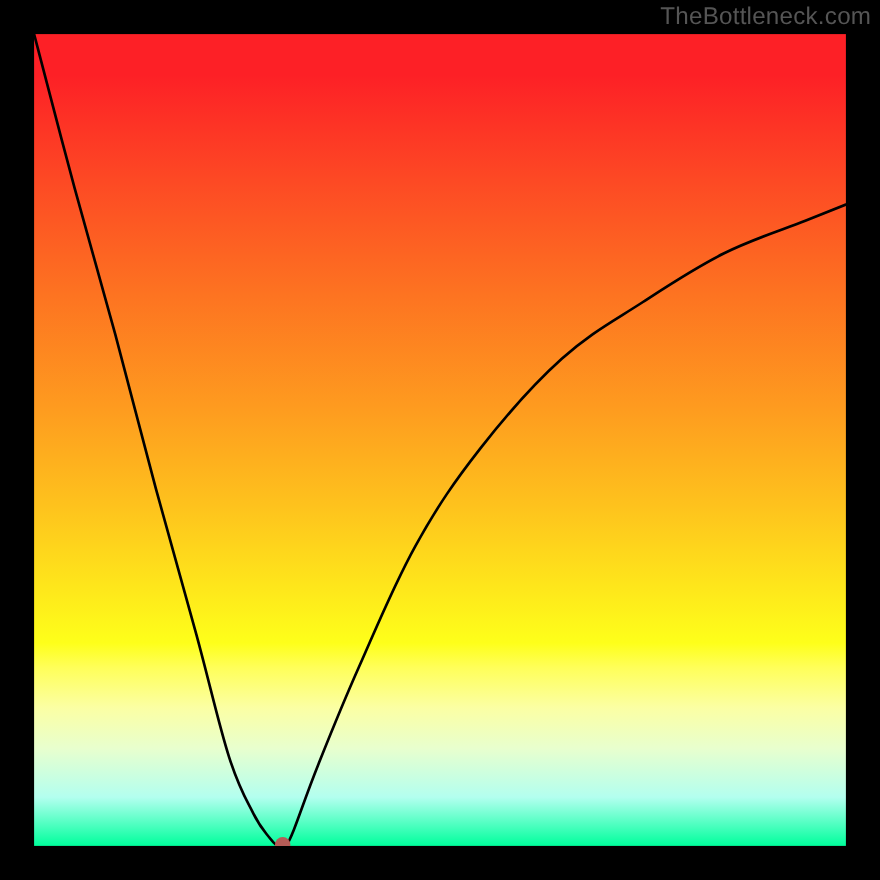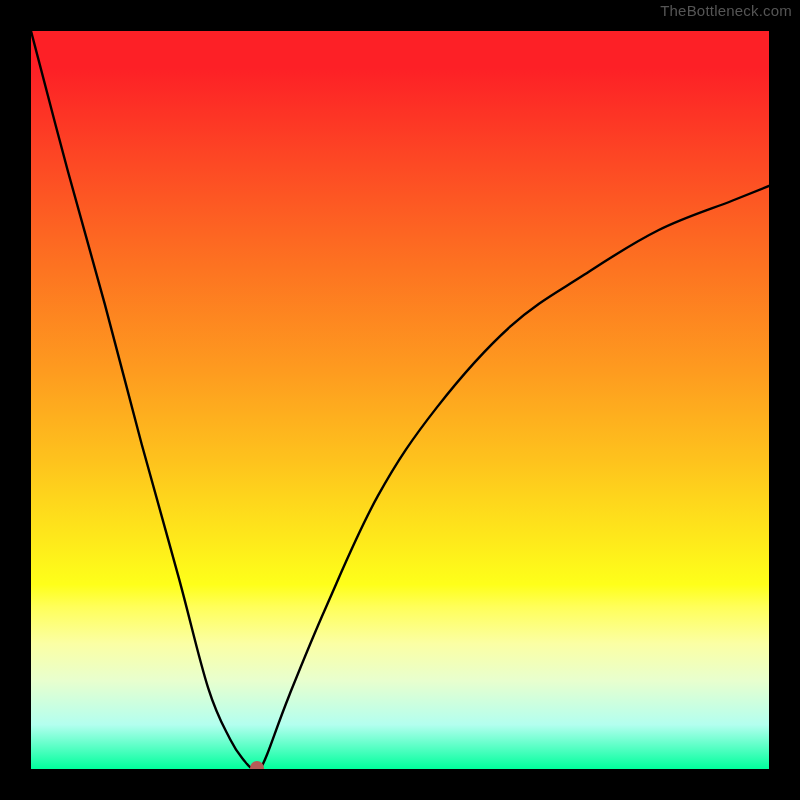--- a/index.html
+++ b/index.html
@@ -15,21 +15,21 @@
     position: relative;
     width: 800px;
     height: 800px;
     background: #000;
   }
   .watermark {
     position: absolute;
     top: 2px;
     right: 8px;
     color: #555;
-    font-size: 15px;
+    font-size: 22px;
     font-weight: 500;
     letter-spacing: 0.2px;
     user-select: none;
   }
   .plot {
     position: absolute;
     left: 31px;
     top: 31px;
     width: 738px;
     height: 738px;

